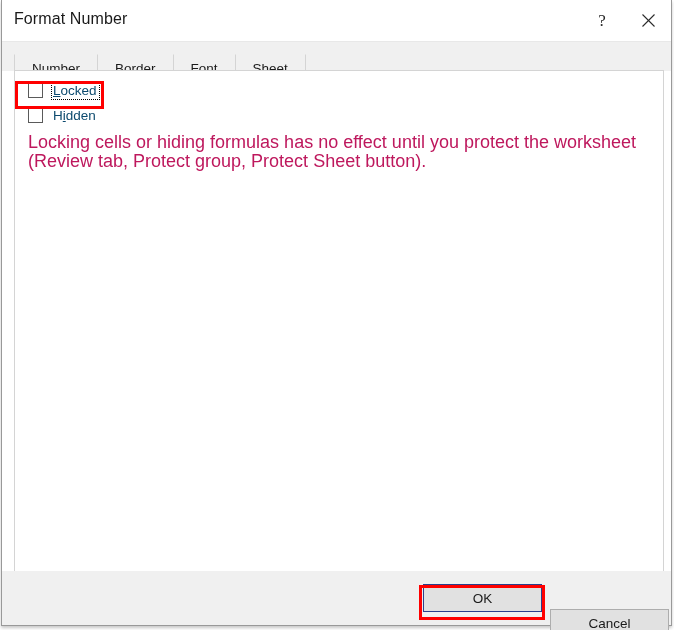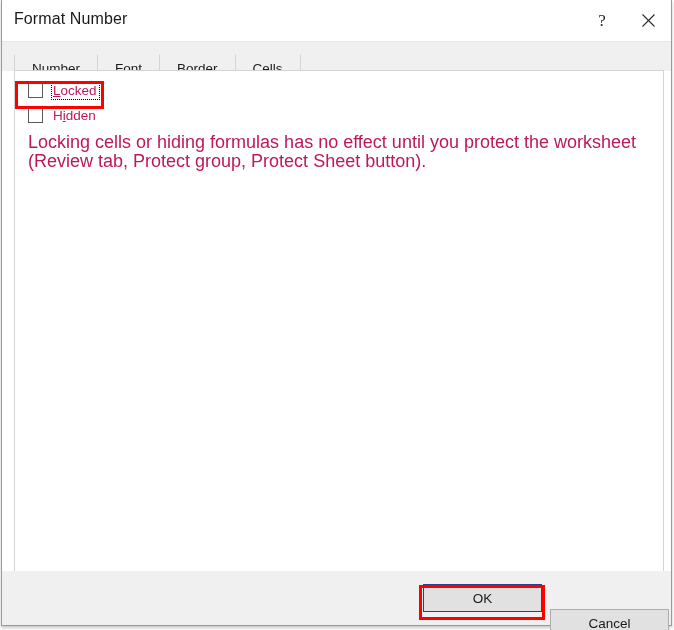--- a/index.html
+++ b/index.html
@@ -135,21 +135,21 @@
     width: 15px;
     height: 15px;
     background: #ffffff;
     border: 1px solid #5a5a5a;
     box-sizing: border-box;
     flex: none;
   }
   .check-label {
     margin-left: 9px;
     font-size: 13.5px;
-    color: #be185d;
+    color: #0c4a6e;
     white-space: nowrap;
     padding: 1px 2px 1px 1px;
   }
   .check-label.focused {
     outline: 1px dotted #000000;
     outline-offset: 0px;
   }
   .accel { text-decoration: underline; }
 
   .description {
@@ -233,23 +233,23 @@
           <line x1="1.5" y1="1.5" x2="13.5" y2="13.5" stroke="#2b2b2b" stroke-width="1.1"></line>
           <line x1="13.5" y1="1.5" x2="1.5" y2="13.5" stroke="#2b2b2b" stroke-width="1.1"></line>
         </svg>
       </button>
     </div>
   </div>
 
   <div class="tabstrip-area">
     <div class="tabstrip">
       <div class="tab">Number</div>
+      <div class="tab">Border</div>
       <div class="tab">Font</div>
-      <div class="tab">Border</div>
-      <div class="tab">Cells</div>
+      <div class="tab">Sheet</div>
     </div>
   </div>
 
   <div class="panel">
 
     <div class="check-row locked">
       <span class="checkbox"></span>
       <span class="check-label focused"><span class="accel">L</span><span>ocked</span></span>
     </div>
 

